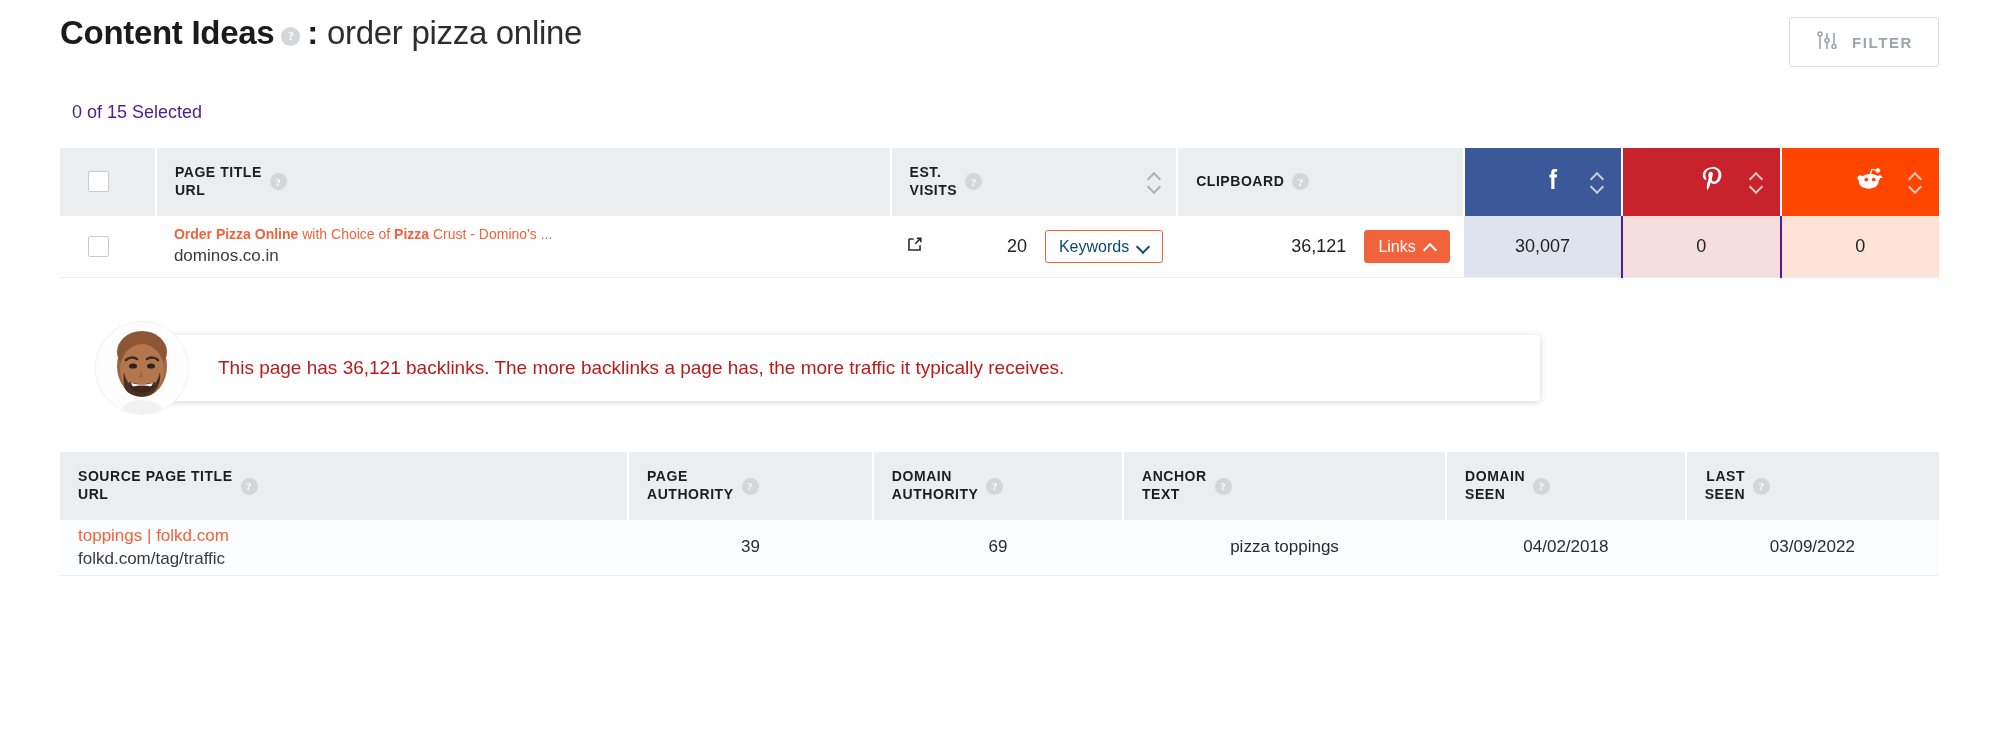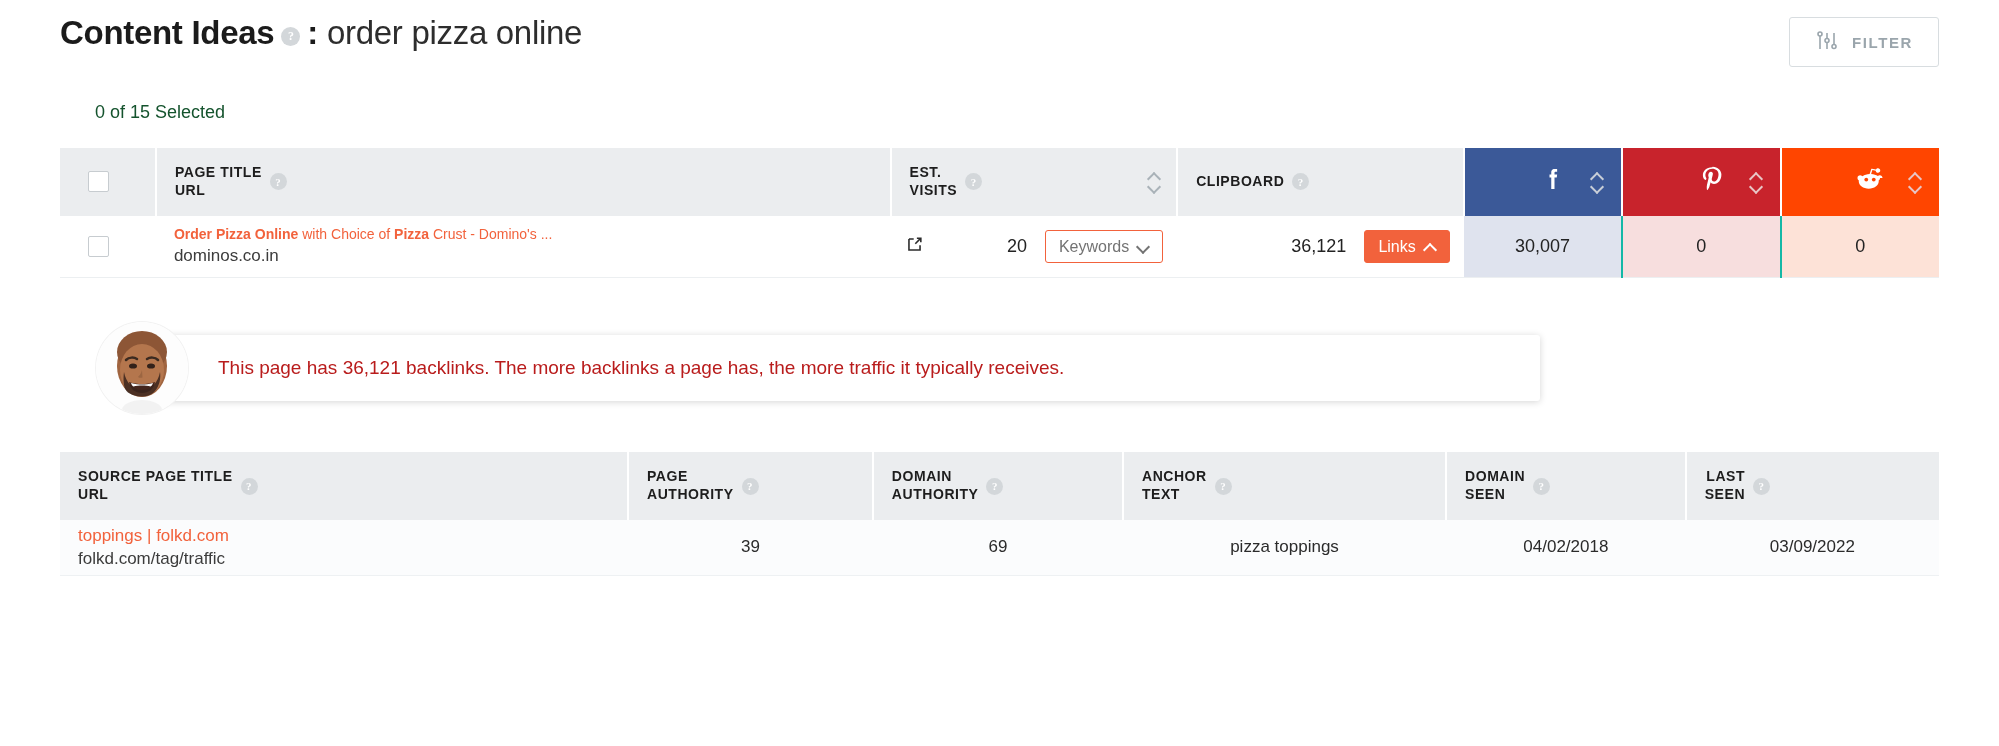--- a/index.html
+++ b/index.html
@@ -38,21 +38,21 @@
 
   
   .action-bar { display: flex; align-items: center; margin-top: 35px; }
   .btn-outline {
     display: flex; align-items: center; gap: 12px;
     height: 46px; padding: 0 20px;
     border: 1px solid #f26b46; border-radius: 3px; background: #fff;
     color: #f2623c; font-size: 16px; font-weight: 700; letter-spacing: 1.1px;
   }
   .btn-outline + .btn-outline { margin-left: 10px; }
-  .selected-count { margin-left: 35px; color: #14532d; font-size: 18px; }
+  .selected-count { margin-left: 12px; color: #4c1d95; font-size: 18px; }
 
   .chev { display:inline-block; width: 11px; height: 11px; position: relative; }
   .chev::before {
     content:''; position:absolute; left:0; top:1px; width:8px; height:8px;
     border-right:2px solid currentColor; border-bottom:2px solid currentColor;
     transform: rotate(45deg);
   }
   .chev.up::before { transform: rotate(-135deg); top: 4px; }
 
   
@@ -99,26 +99,26 @@
   .title-link { font-size: 14px; color: #f2623c; line-height: 1.45; }
   .title-link b { font-weight: 700; }
   .url-text { font-size: 17px; color: #3c3c3c; line-height: 1.45; }
 
   .ext-icon { color: #2b2b2b; }
 
   .num { text-align: right; font-size: 18px; color: #232323; }
   .pill-cell { display: flex; align-items: center; justify-content: flex-end; gap: 18px; }
   .pill {
     display: inline-flex; align-items: center; gap: 9px;
-    border: 1px solid #f2623c; color: #737373; background: #fff;
+    border: 1px solid #f2623c; color: #0c4a6e; background: #fff;
     border-radius: 3px; height: 33px; padding: 0 13px; font-size: 16px;
   }
   .pill.solid { background: #f2623c; border-color: #f2623c; color: #fff; }
 
-  .social-cell { text-align: center; font-size: 18px; color: #232323; border-right: 2px solid #14b8a6; }
+  .social-cell { text-align: center; font-size: 18px; color: #232323; border-right: 2px solid #4c1d95; }
   .c-fb { background: #dfe3ee; }
   .c-pin { background: #f7dede; }
   .c-rdt { background: #fde2d7; }
 
   
   .tip-wrap { position: relative; margin: 44px 0 0 36px; display: flex; align-items: center; }
   .avatar {
     width: 92px; height: 92px; border-radius: 50%; background: #ffffff;
     position: relative; overflow: hidden; flex: none; z-index: 2;
     box-shadow: 0 0 0 1px #f2f2f2;

